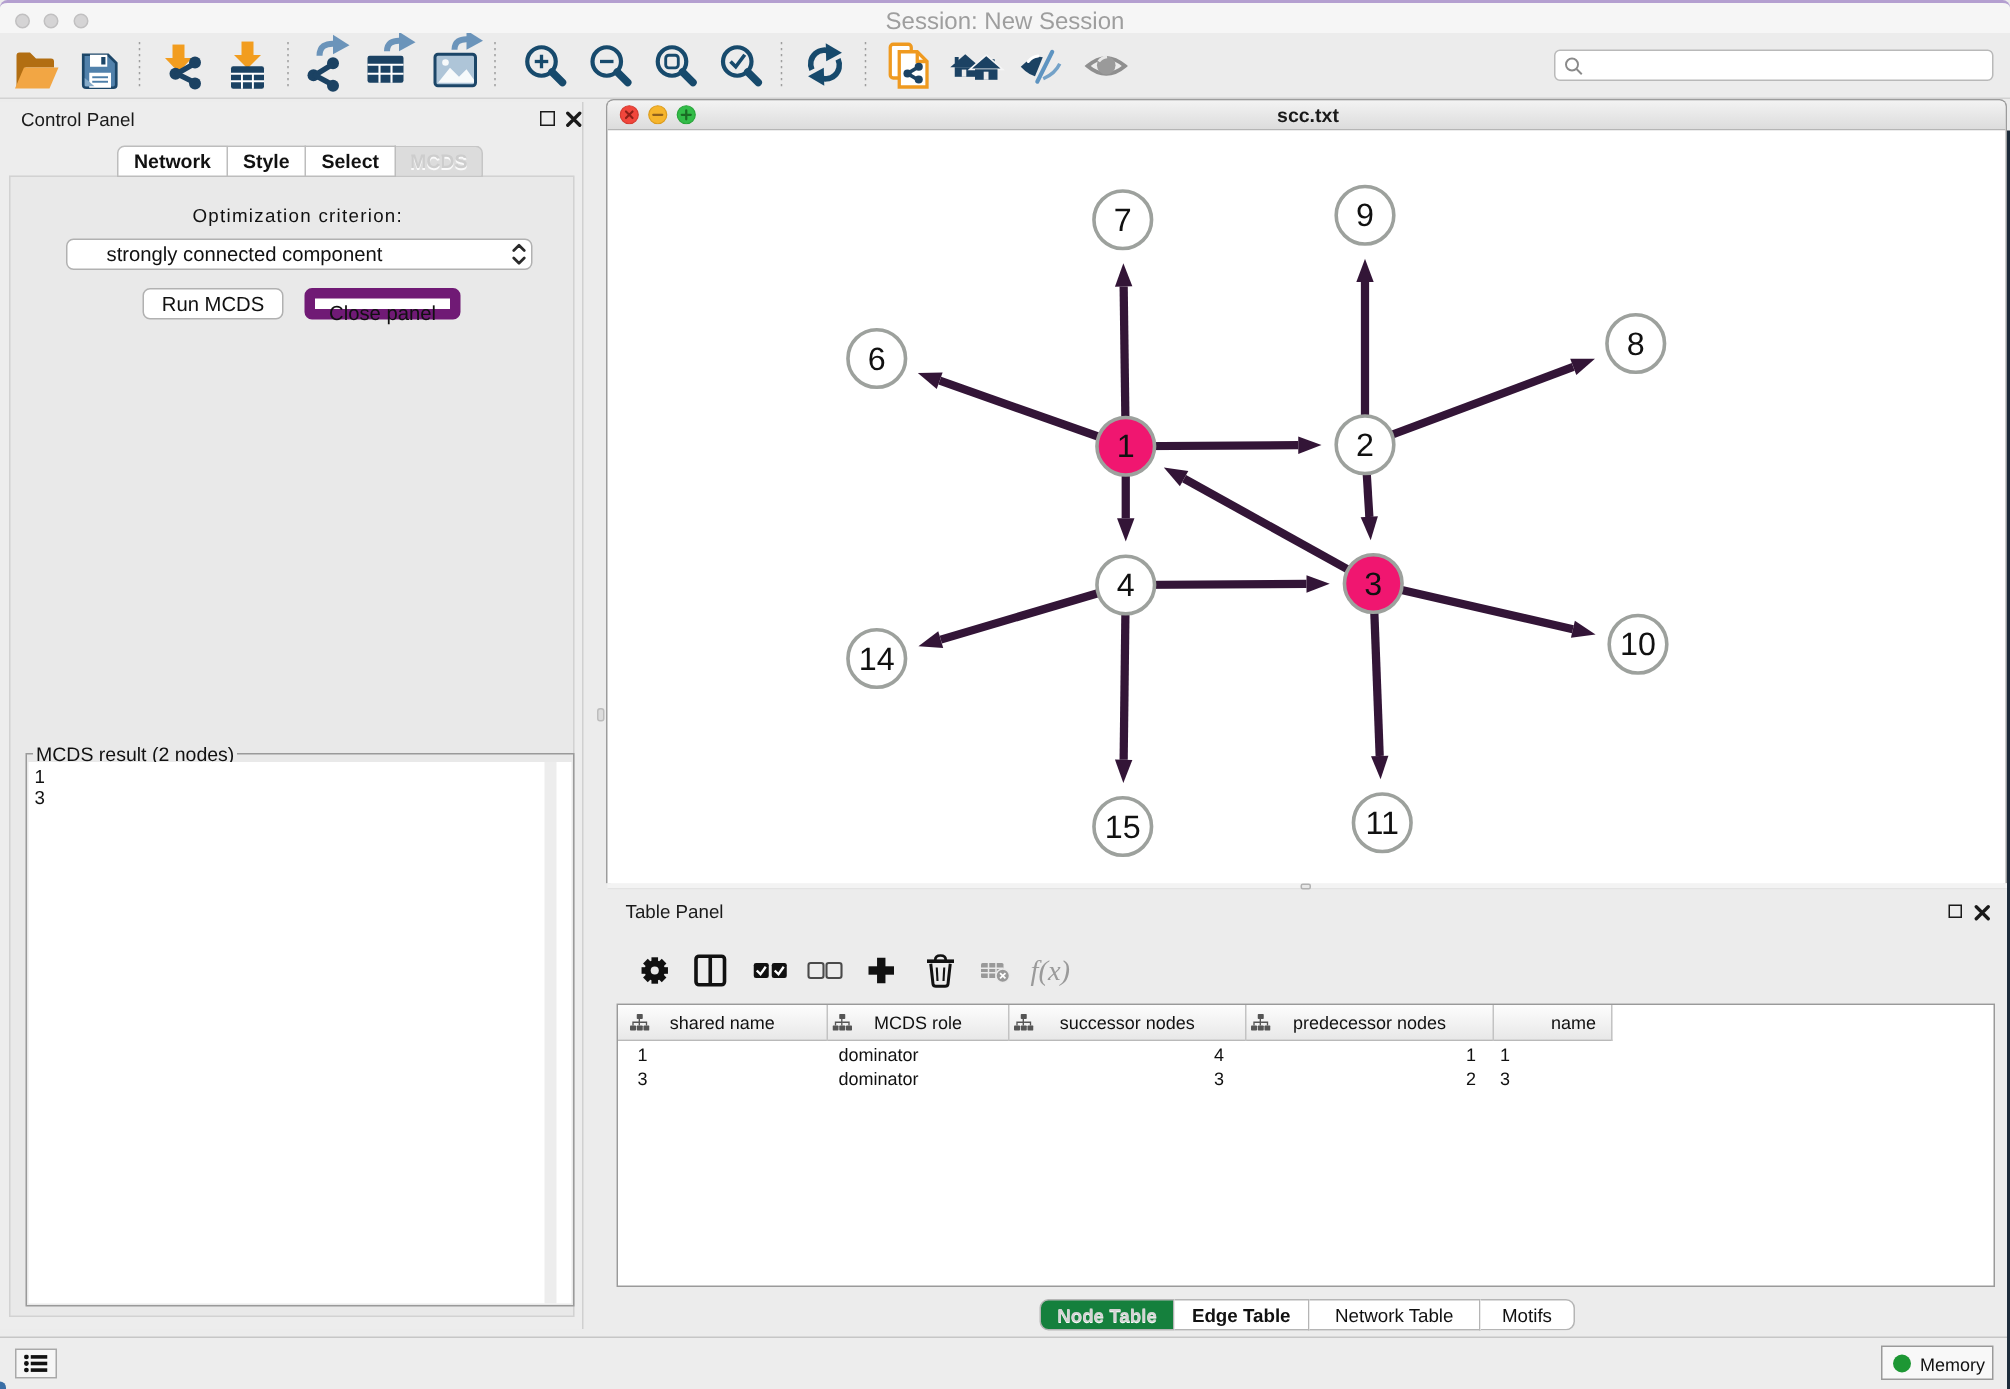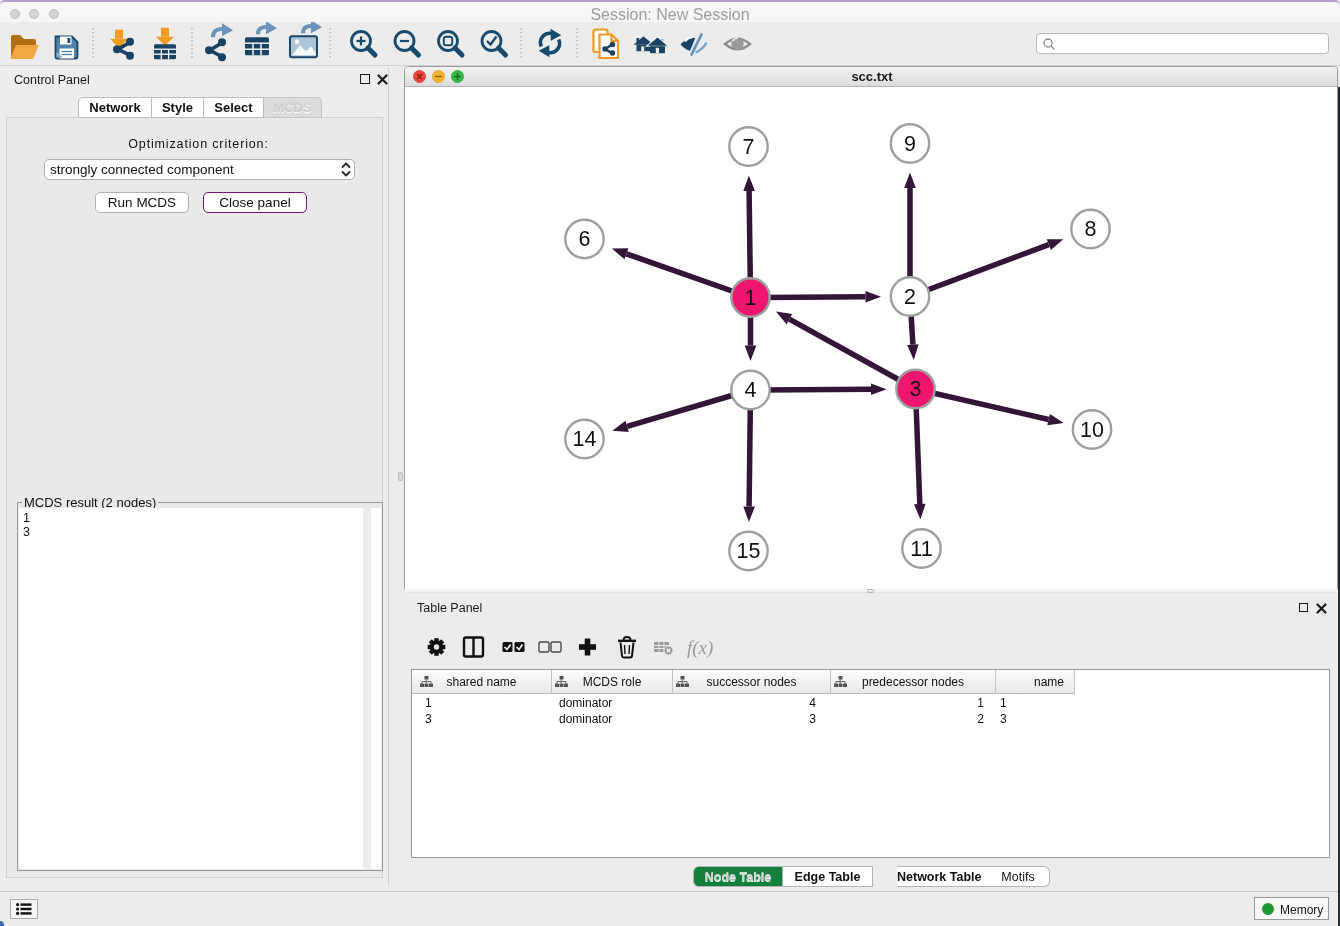--- a/index.html
+++ b/index.html
@@ -174,26 +174,26 @@
   </svg>
 
 <div class="abs" style="left:6px;top:117px;width:377px;height:761px;background:#e9e9e9;border:1px solid #d2d2d2"></div>
 
 <div class="abs" style="left:78px;top:97px;width:74px;height:21px;background:#fff;border:1px solid #bdbdbd;border-radius:5px 0 0 0;font-size:13px;font-weight:700;color:#111;text-align:center;line-height:20px">Network</div>
 <div class="abs" style="left:152px;top:97px;width:52px;height:21px;background:#fff;border:1px solid #bdbdbd;border-left:none;font-size:13px;font-weight:700;color:#111;text-align:center;line-height:20px">Style</div>
 <div class="abs" style="left:204px;top:97px;width:60px;height:21px;background:#fff;border:1px solid #bdbdbd;border-left:none;font-size:13px;font-weight:700;color:#111;text-align:center;line-height:20px">Select</div>
 <div class="abs" style="left:264px;top:97px;width:58px;height:21px;background:#dcdcdc;border:1px solid #c6c6c6;border-left:none;border-radius:0 5px 0 0;font-size:13px;font-weight:700;color:#cdcdcd;text-shadow:0 1px 0 #fafafa;text-align:center;line-height:20px">MCDS</div>
 
 <div class="abs" style="left:0;top:137px;width:389px;text-align:center;font-size:12.5px;letter-spacing:0.85px;text-indent:8px;color:#111">Optimization criterion:</div>
-<div class="abs" style="left:44px;top:159px;width:311px;height:21px;background:#fff;border:1px solid #b1b1b1;border-radius:5px;font-size:13.5px;color:#111;line-height:19px;padding-left:5px">strongly connected component</div>
+<div class="abs" style="left:44px;top:159px;width:311px;height:21px;background:#fff;border:1px solid #b1b1b1;border-radius:5px;font-size:13.5px;color:#111;line-height:19px;padding-left:26px">strongly connected component</div>
 <svg class="abs" style="left:340px;top:161px" width="12" height="17" viewBox="0 0 12 17">
     <path d="M2.5 6 L6 2.5 L9.5 6 M2.5 11 L6 14.5 L9.5 11" fill="none" stroke="#2a2a2a" stroke-width="1.8" stroke-linecap="round" stroke-linejoin="round"></path>
   </svg>
 <div class="abs" style="left:95px;top:192px;width:94px;height:21px;background:#fff;border:1px solid #b1b1b1;border-radius:5px;font-size:13.5px;color:#111;text-align:center;line-height:19px">Run MCDS</div>
-<div class="abs" style="left:203px;top:192px;width:104px;height:21px;background:#fff;border:1px solid #701a75;border-radius:5px;font-size:13.5px;color:#111;text-align:center;line-height:19px">Close panel</div>
+<div class="abs" style="left:203px;top:192px;width:104px;height:21px;background:#fff;border:7px solid #701a75;border-radius:5px;font-size:13.5px;color:#111;text-align:center;line-height:19px">Close panel</div>
 
 <fieldset class="abs" style="left:17px;top:495px;width:366px;height:376px;border:1px solid #9a9a9a;background:transparent">
 <legend style="font-size:13px;color:#111;margin-left:4px;padding:0 2px">MCDS result (2 nodes)</legend>
 </fieldset>
 <div class="abs" style="left:19px;top:508px;width:362px;height:361px;background:#fff"></div>
 <div class="abs" style="left:363px;top:508px;width:8px;height:361px;background:#ededed"></div>
 <div class="abs" style="left:23px;top:511px;font-size:12.5px;color:#111">1<br>3</div>
 
 <div class="abs" style="left:404px;top:66px;width:934px;height:523px;border:1px solid #9c9c9c;border-bottom:none;border-radius:5px 5px 0 0;background:#fff"></div>
 <div class="abs" style="left:405px;top:589px;width:933px;height:4px;background:#f3f3f3;border-bottom:1px solid #e3e3e3"></div>
@@ -323,21 +323,21 @@
 
 <text x="283" y="23.5" font-family="Liberation Serif, serif" font-style="italic" font-size="19" fill="#9a9a9a">f(x)</text>
 </svg>
 
 <div class="abs" style="left:411px;top:669px;width:919px;height:189px;background:#fff;border:1px solid #9a9a9a"></div>
 <div class="abs" id="thead" style="left:412px;top:670px;width:917px;height:24px"></div>
 <div class="abs" id="trows" style="left:412px;top:694px;width:917px;height:32px;font-size:11.5px;color:#111"></div>
 
 <div class="abs" style="left:693px;top:866px;width:90px;height:21px;background:#15803d;border:1px solid #b5b5b5;border-radius:6px 0 0 6px;font-size:12.5px;font-weight:700;color:#d4d4d4;text-shadow:0 1px 0 #fdfdfd;text-align:center;line-height:20px">Node Table</div>
 <div class="abs" style="left:783px;top:866px;width:90px;height:21px;background:#fff;border:1px solid #b5b5b5;border-left:none;font-size:12.5px;font-weight:700;color:#111;text-align:center;line-height:20px">Edge Table</div>
-<div class="abs" style="left:897px;top:866px;width:114px;height:21px;background:#fff;border:1px solid #b5b5b5;border-left:none;font-size:12.5px;font-weight:700;color:#111;line-height:20px">Network Table</div>
+<div class="abs" style="left:873px;top:866px;width:114px;height:21px;background:#fff;border:1px solid #b5b5b5;border-left:none;font-size:12.5px;font-weight:400;color:#111;text-align:center;line-height:20px">Network Table</div>
 <div class="abs" style="left:987px;top:866px;width:63px;height:21px;background:#fff;border:1px solid #b5b5b5;border-left:none;border-radius:0 6px 6px 0;font-size:12.5px;font-weight:400;color:#111;text-align:center;line-height:20px">Motifs</div>
 
 <div class="abs" style="left:0;top:891px;width:1340px;height:35px;background:#ededed;border-top:1px solid #c6c6c6"></div>
 <div class="abs" style="left:10px;top:899px;width:28px;height:20px;background:#f6f6f6;border:1px solid #a9a9a9"></div>
 <svg class="abs" style="left:16px;top:903px" width="16" height="12" viewBox="0 0 16 12">
 <circle cx="1.6" cy="1.6" r="1.6" fill="#111"></circle>
     <circle cx="1.6" cy="6" r="1.6" fill="#111"></circle>
     <circle cx="1.6" cy="10.4" r="1.6" fill="#111"></circle>
 <rect x="4.5" y="0.4" width="11" height="2.4" fill="#111"></rect>
     <rect x="4.5" y="4.8" width="11" height="2.4" fill="#111"></rect>

